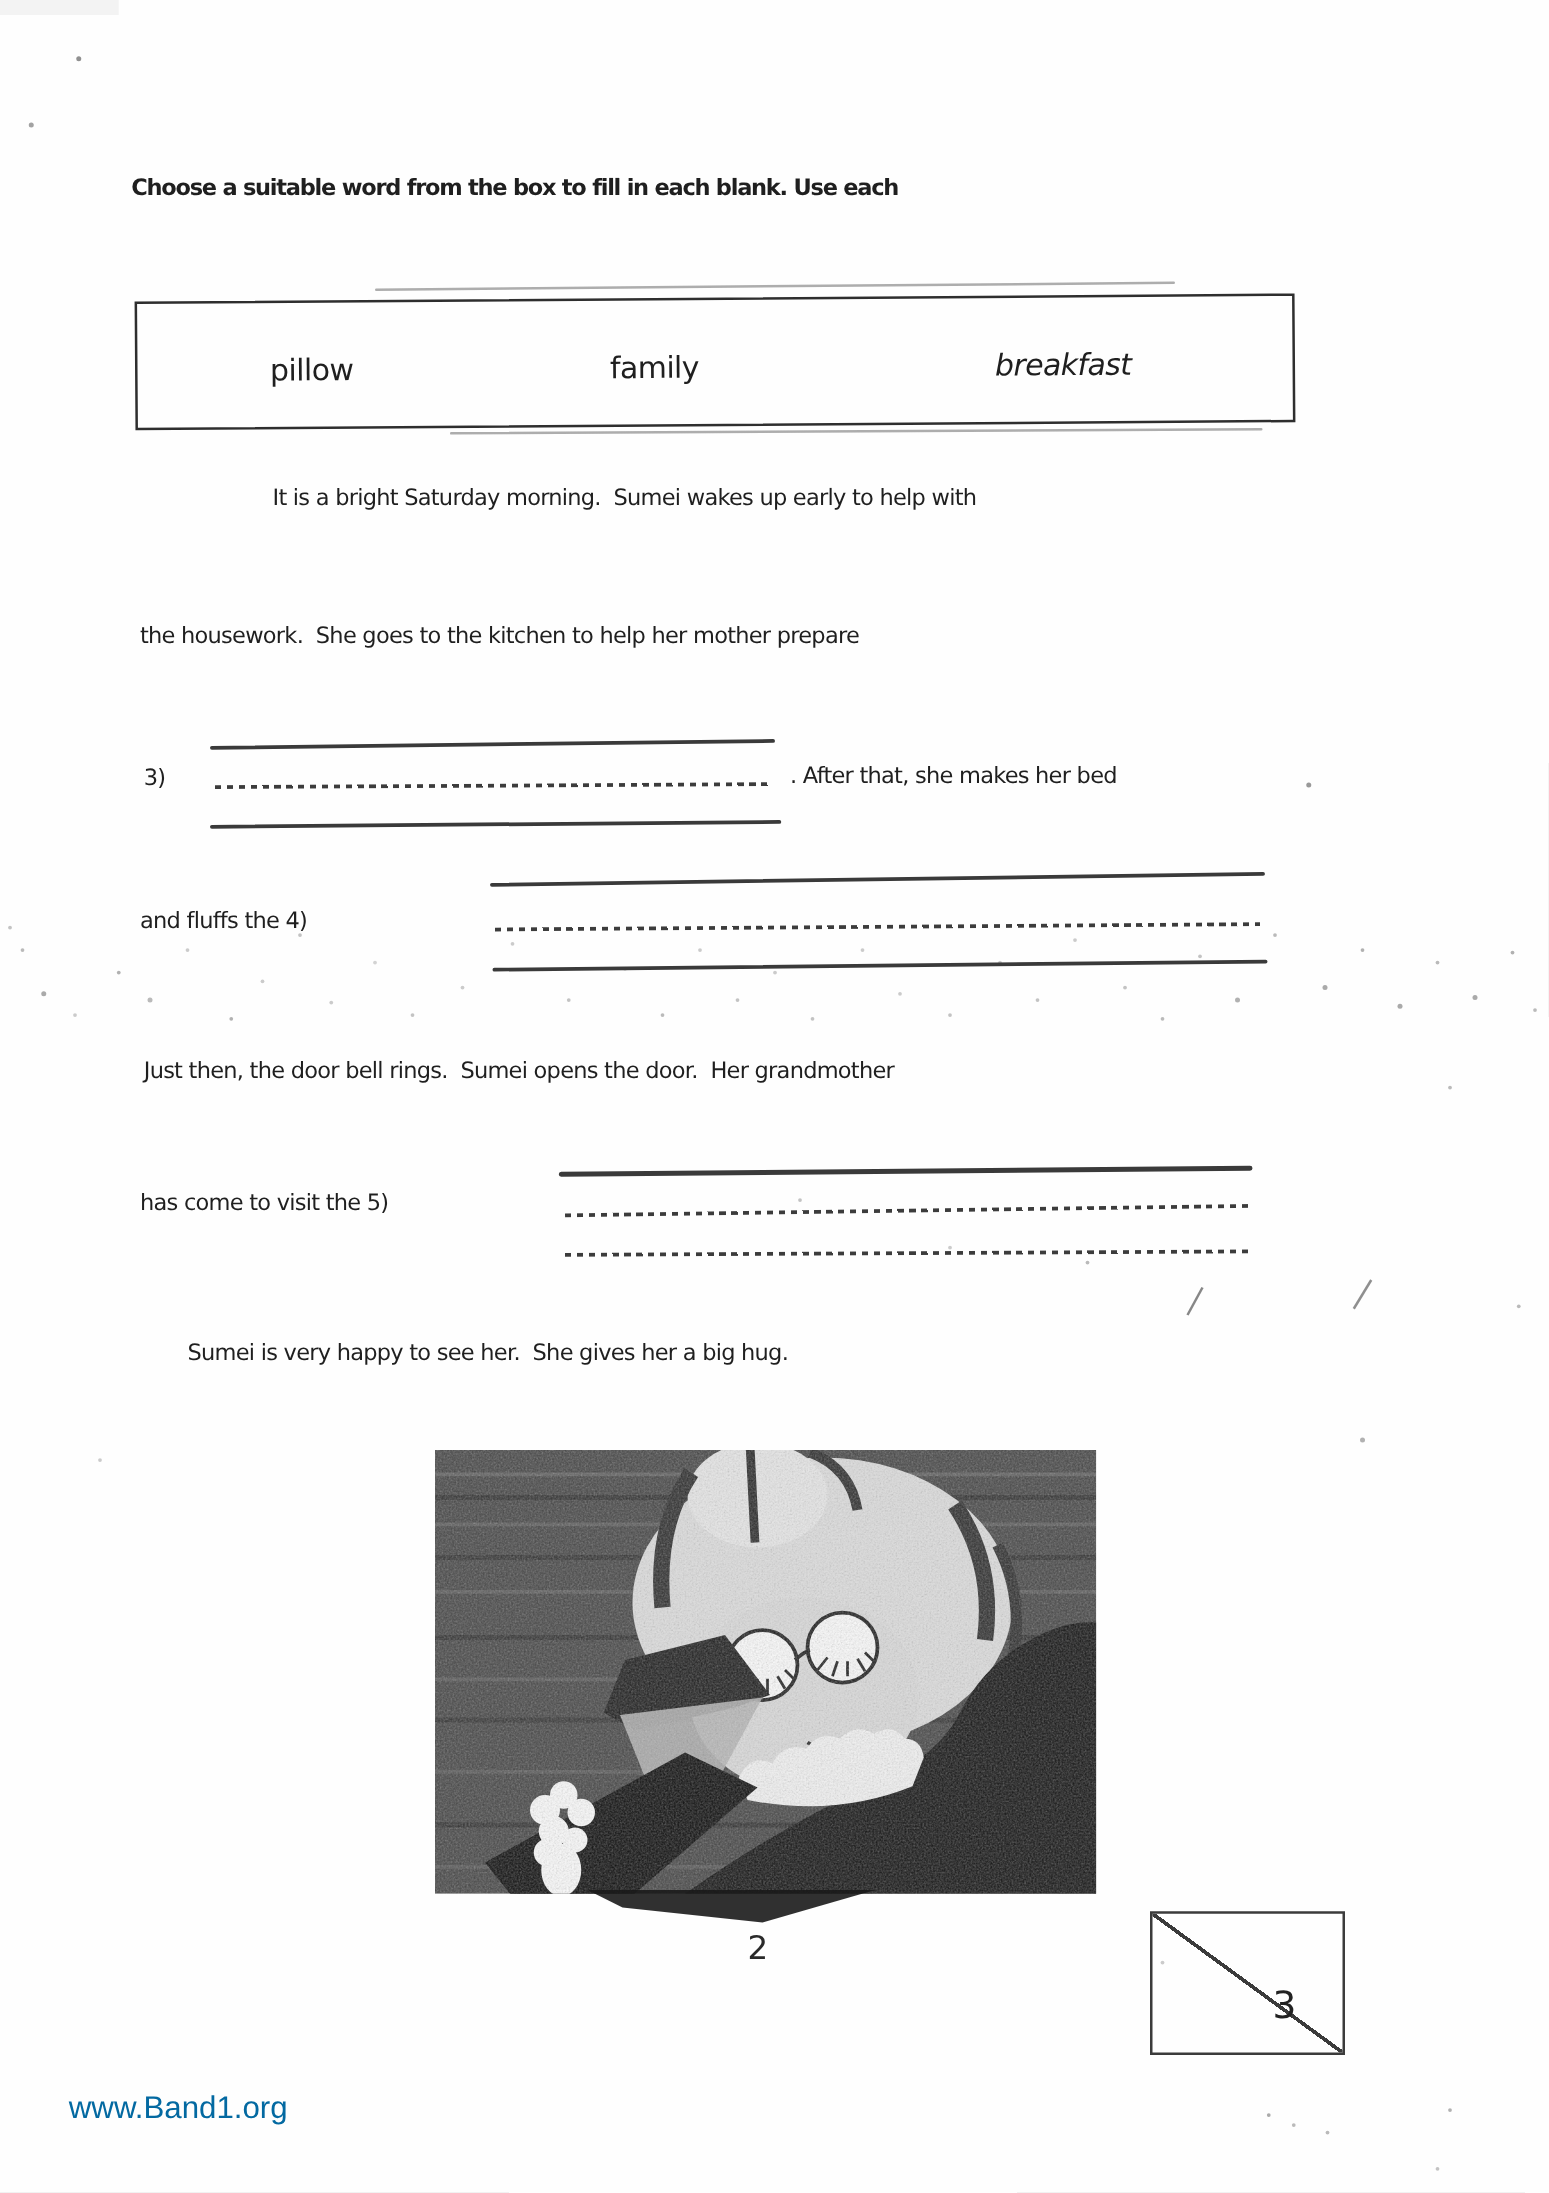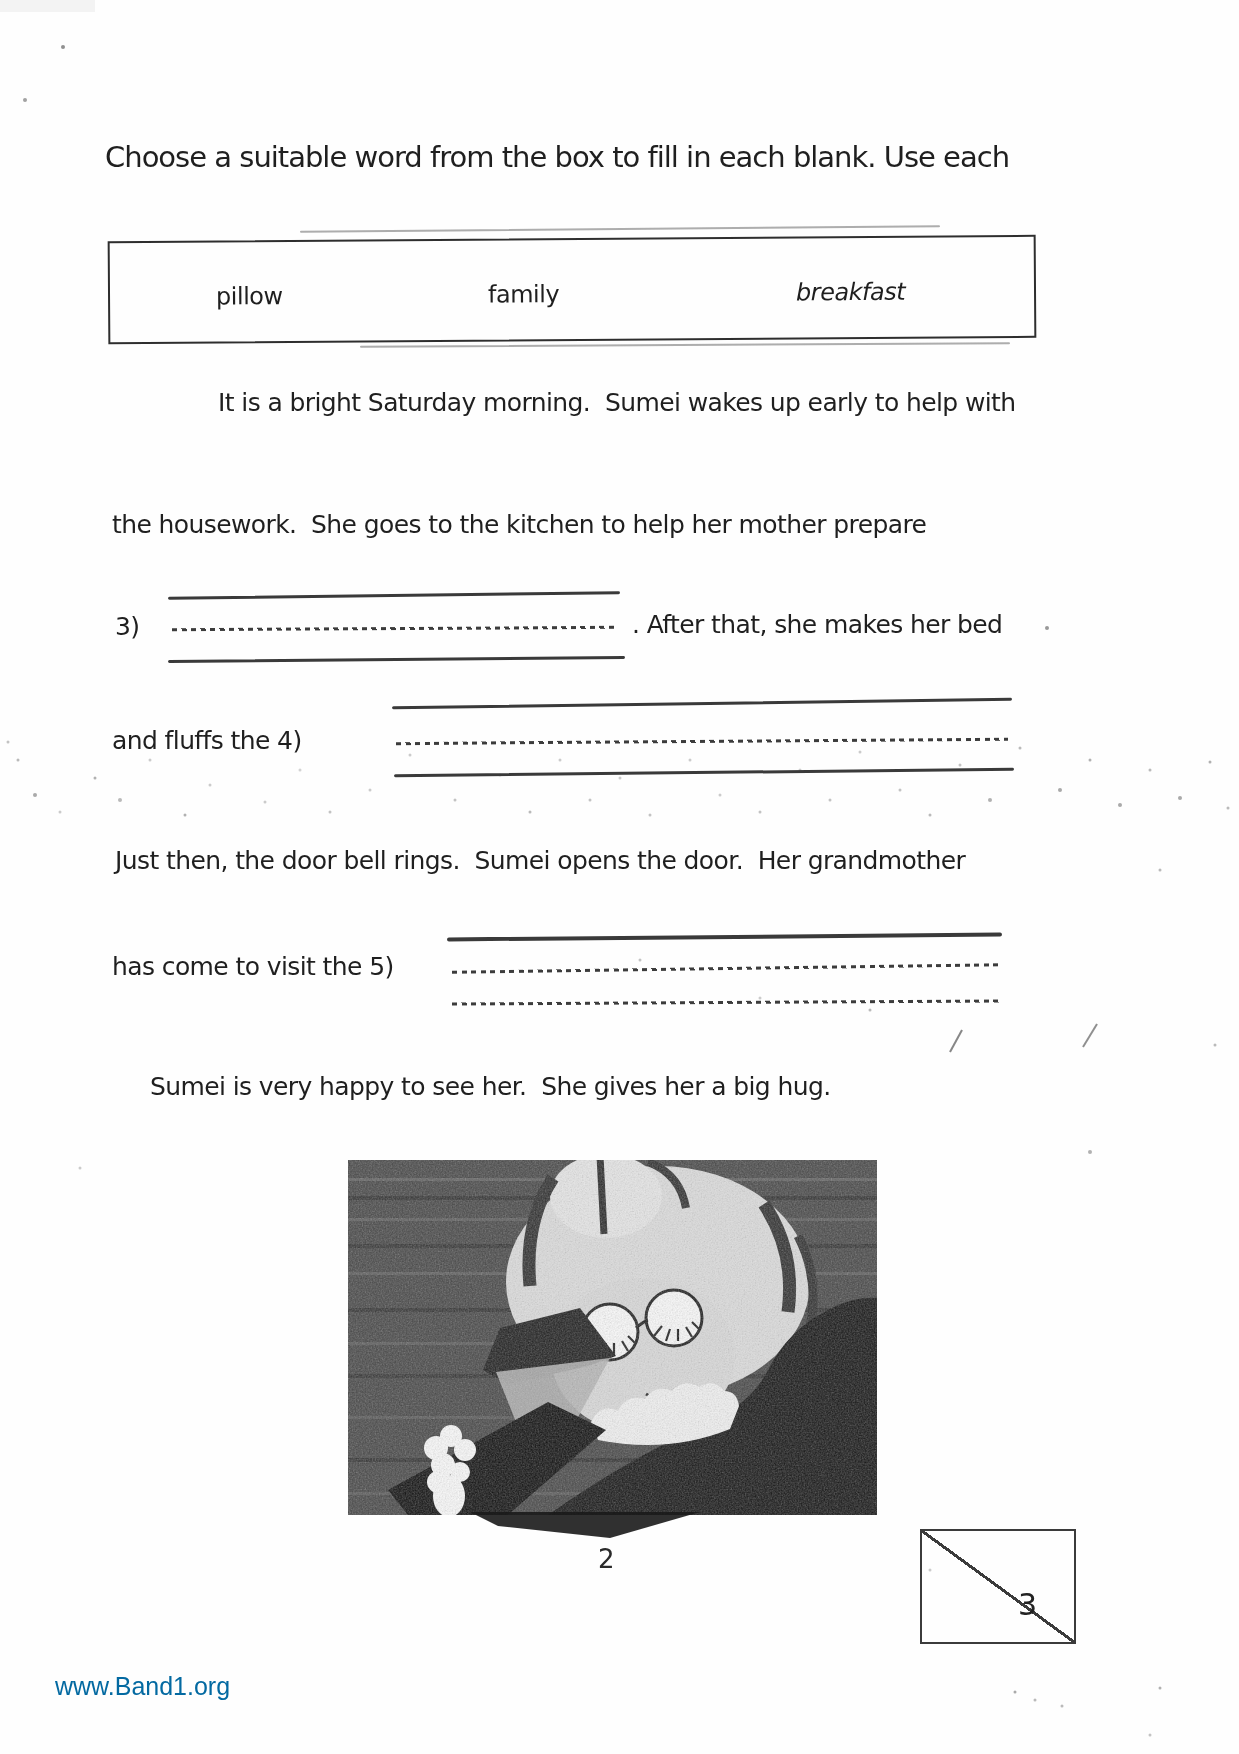--- a/index.html
+++ b/index.html
@@ -1,21 +1,21 @@
 <!DOCTYPE html>
 <html><head>
 <meta charset="utf-8">
 <style>
   html,body{margin:0;padding:0;background:#e8e8e8;}
   .page{position:relative;width:1239px;height:1754px;background:#fefefe;overflow:hidden;
         font-family:"DejaVu Sans",sans-serif;color:#1f1f1f;}
   .abs{position:absolute;}
   .t{white-space:pre-wrap;letter-spacing:-0.5px;}
-  .instr{font-weight:normal;font-size:29px;letter-spacing:-1px;}
-  .body-t{font-size:25px;letter-spacing:-0.6px;}
+  .instr{font-weight:bold;font-size:18px;letter-spacing:-1px;}
+  .body-t{font-size:18px;letter-spacing:-0.6px;}
   .uline{border-bottom:4px double #222;padding-bottom:0px;}
   .smudge{left:0;top:0;width:95px;height:12px;background:#f3f3f3;}
   .wordbox{left:108px;top:238px;width:924px;height:99px;border:2.5px solid #2e2e2e;
            transform:rotate(-0.4deg);}
   .wb-word{position:absolute;top:40px;font-size:24px;letter-spacing:-0.5px;}
   .w1{left:106px;} .w2{left:378px;} .w3{left:686px;font-style:italic;}
   .ln{background:#3a3a3a;height:3px;border-radius:2px;}
   .ln.faint{opacity:0.55;height:2px;background:#6a6a6a;}
   .dot{height:3px;background:repeating-linear-gradient(90deg,#3c3c3c 0 5px,transparent 5px 9.5px);}
   .scorebox{left:920px;top:1529px;width:152px;height:111px;border:2.5px solid #3b3b3b;}
@@ -100,21 +100,21 @@
   <div class="abs ln faint" style="left:300px;top:228px;width:640px;transform:rotate(-0.5deg);"></div>
 
   <div class="abs wordbox">
     <span class="wb-word w1">pillow</span>
     <span class="wb-word w2">family</span>
     <span class="wb-word w3">breakfast</span>
   </div>
   <div class="abs ln faint" style="left:360px;top:344px;width:650px;transform:rotate(-0.3deg);"></div>
 
   <div class="abs t body-t" style="left:218px;top:388px;">It is a bright Saturday morning.  Sumei wakes up early to help with</div>
-  <div class="abs t body-t" style="left:112px;top:510px;">the housework.  She goes to the kitchen to help her mother prepare</div>
+  <div class="abs t body-t" style="left:112px;top:498px;">the housework.  She goes to the kitchen to help her mother prepare</div>
 
   <div class="abs t body-t" style="left:115px;top:612px;">3)</div>
   <div class="abs ln" style="left:168px;top:594px;width:452px;transform:rotate(-0.7deg);"></div>
   <div class="abs dot" style="left:172px;top:627px;width:446px;transform:rotate(-0.3deg);"></div>
   <div class="abs ln" style="left:168px;top:658px;width:457px;transform:rotate(-0.5deg);"></div>
   <div class="abs t body-t" style="left:632px;top:610px;">. After that, she makes her bed</div>
 
   <div class="abs t body-t" style="left:112px;top:726px;">and fluffs the 4)</div>
   <div class="abs ln" style="left:392px;top:702px;width:620px;transform:rotate(-0.8deg);"></div>
   <div class="abs dot" style="left:396px;top:740px;width:612px;transform:rotate(-0.4deg);"></div>

